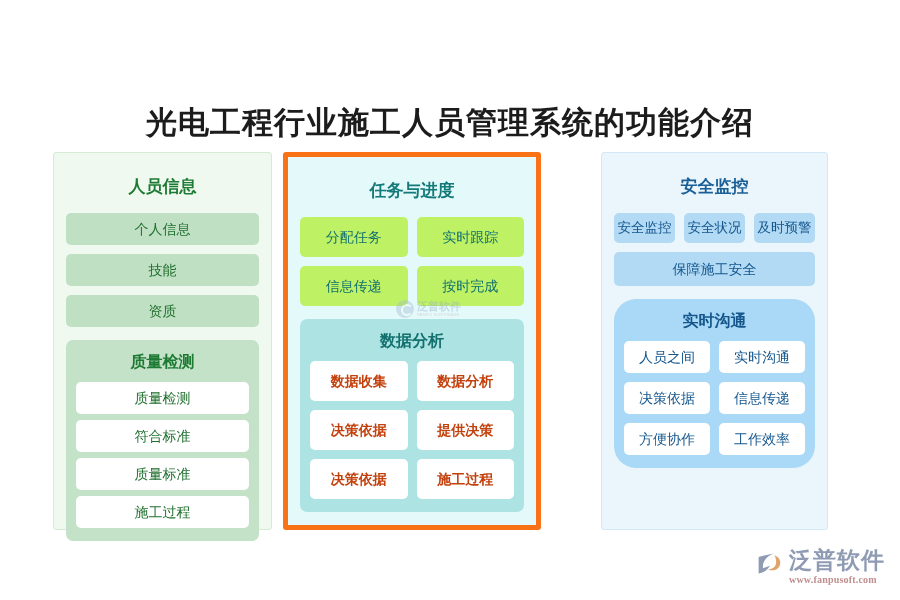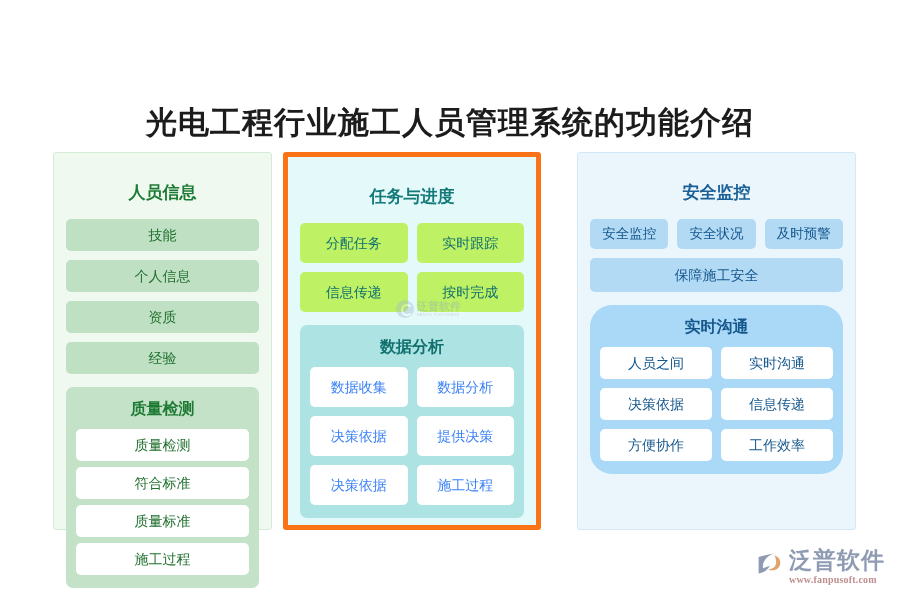--- a/index.html
+++ b/index.html
@@ -46,38 +46,38 @@
     width: 797px;
     height: 378px;
   }
 
   .column {
     position: absolute;
     top: 0;
     height: 378px;
     box-sizing: border-box;
     border-radius: 3px;
-    padding: 28px 12px 12px 12px;
+    padding: 22px 12px 12px 12px;
   }
 
   .col-1 {
     left: 0;
     width: 219px;
     background: #eff9f0;
     border: 1px solid #d6ebd6;
   }
   .col-2 {
     left: 230px;
     width: 258px;
     background: #e4f9fa;
     border: 5px solid #f97316;
   }
   .col-3 {
-    left: 524px;
-    width: 279px;
+    left: 548px;
+    width: 227px;
     background: #eaf5fc;
     border: 1px solid #d3e8f7;
   }
 
   .col-head {
     text-align: center;
     font-weight: bold;
     font-size: 17px;
     line-height: 24px;
     margin-bottom: 14px;
@@ -120,21 +120,22 @@
     background: #ffffff;
     color: #21702f;
   }
   
   .chip-teal {
     background: #bef264;
     color: #12706f;
   }
   .chip-white-teal {
     background: #ffffff;
-    color: #3b82f6;
+    color: #c2410c;
+    font-weight: bold;
   }
   
   .chip-blue {
     background: #b3daf5;
     color: #15578d;
   }
   .chip-white-blue {
     background: #ffffff;
     color: #15578d;
   }
@@ -255,24 +256,23 @@
 <div class="page">
 
   <div class="title">光电工程行业施工人员管理系统的功能介绍</div>
 
   <div class="columns">
 
     <div class="column col-1">
       <div class="col-head">人员信息</div>
 
       <div class="chips one-col">
+        <div class="chip chip-green">个人信息</div>
         <div class="chip chip-green">技能</div>
-        <div class="chip chip-green">个人信息</div>
         <div class="chip chip-green">资质</div>
-        <div class="chip chip-green">经验</div>
       </div>
 
       <div class="subpanel sub-green">
         <div class="sub-head">质量检测</div>
         <div class="chips one-col">
           <div class="chip chip-white-green">质量检测</div>
           <div class="chip chip-white-green">符合标准</div>
           <div class="chip chip-white-green">质量标准</div>
           <div class="chip chip-white-green">施工过程</div>
         </div>

